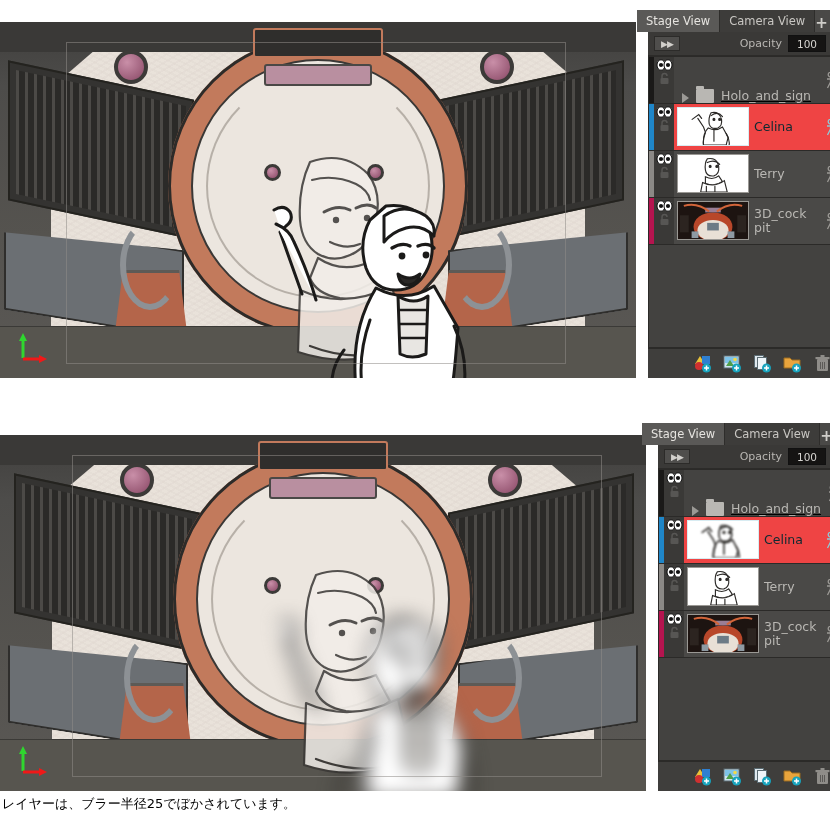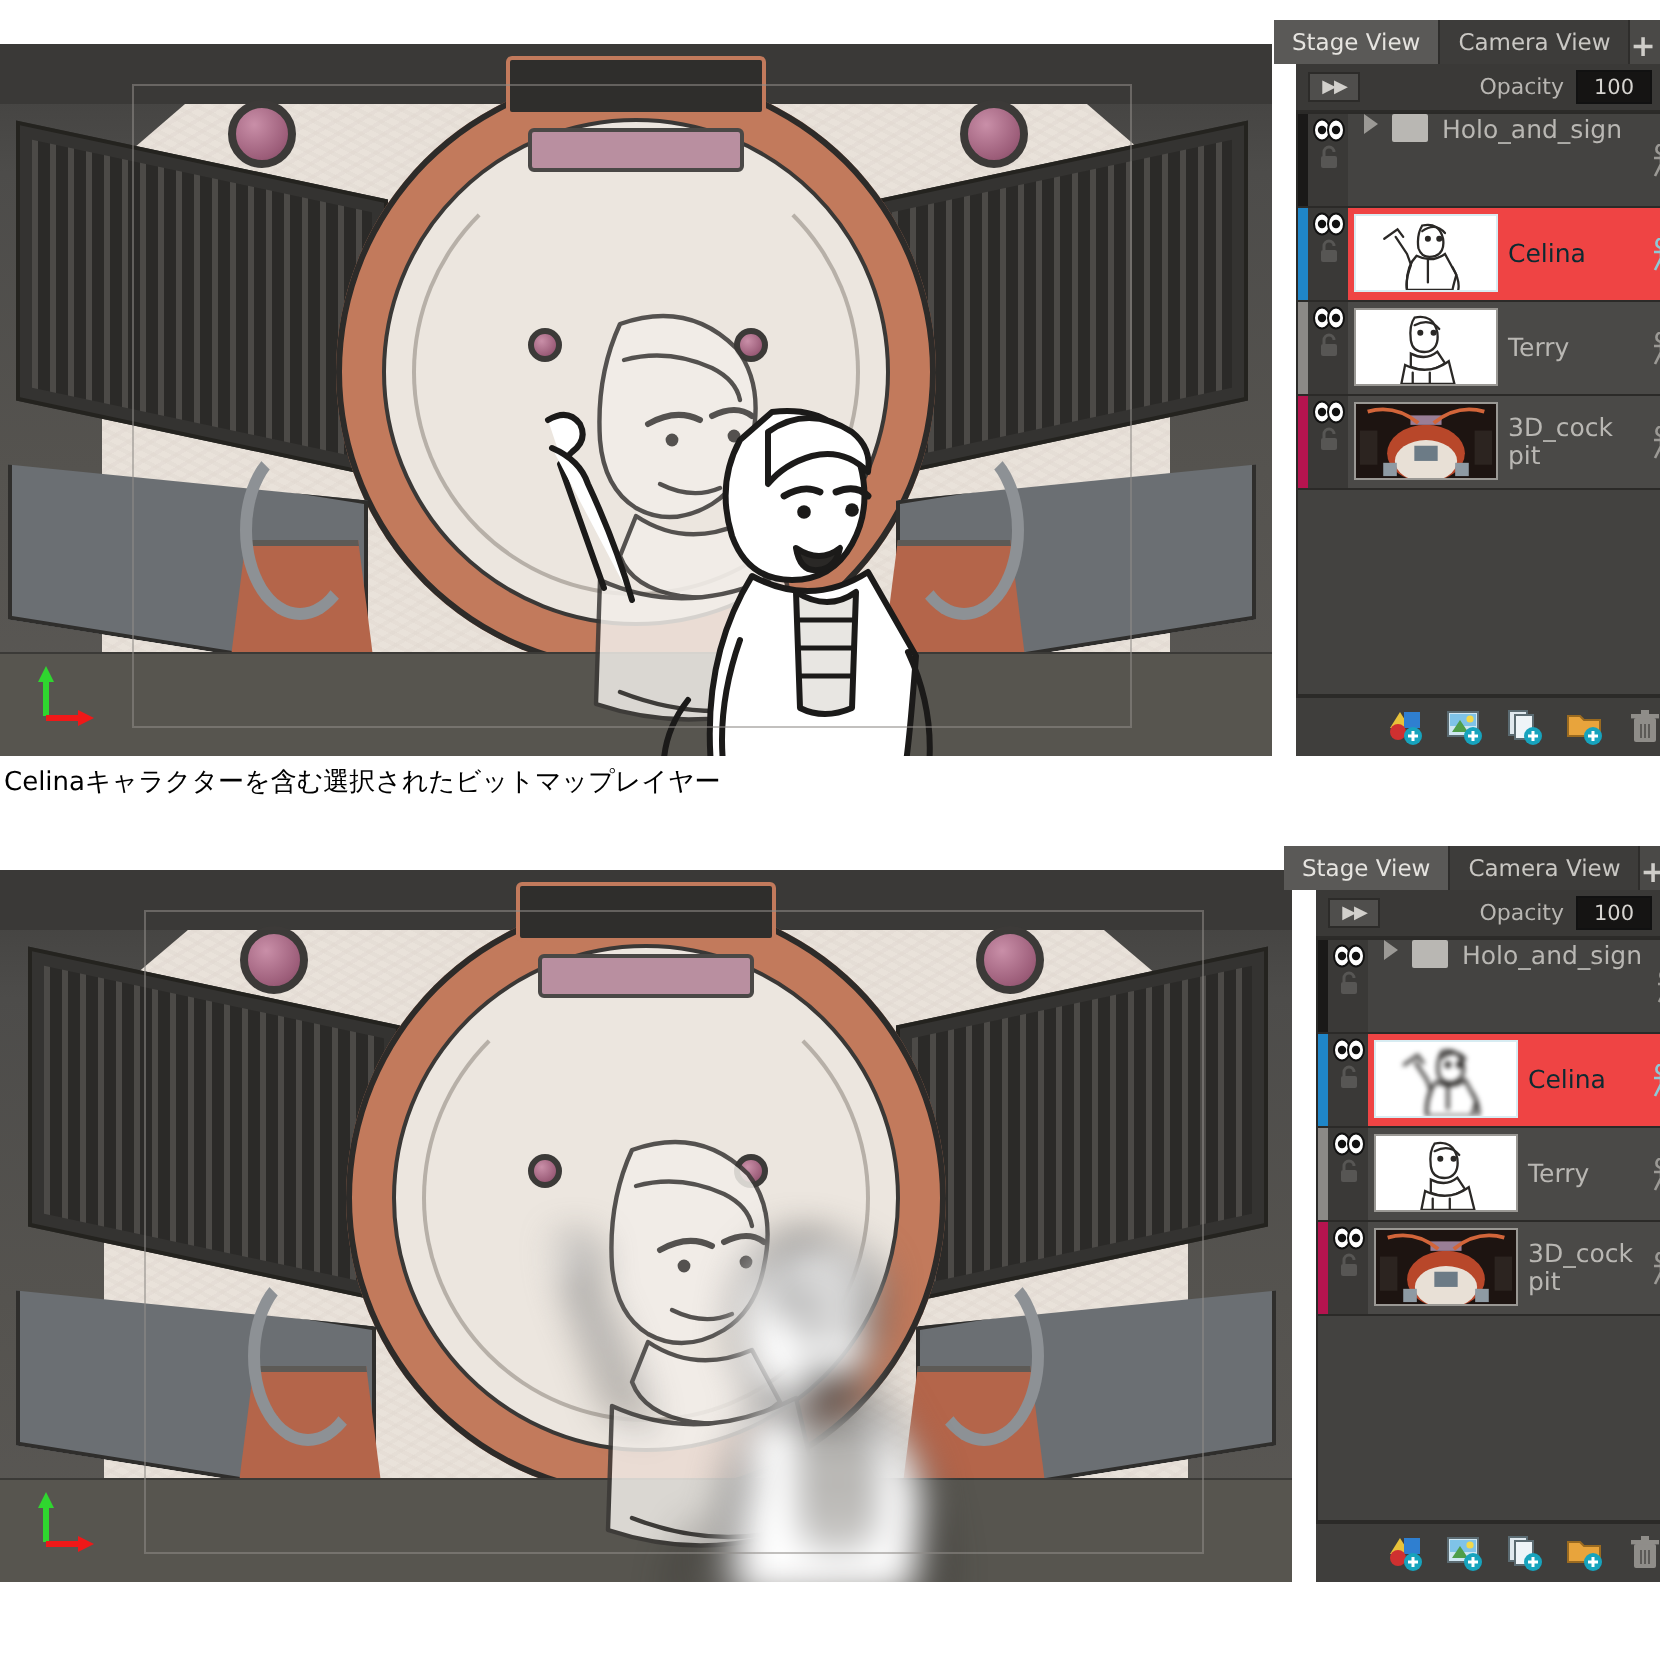--- a/index.html
+++ b/index.html
@@ -192,22 +192,22 @@
            position:relative; }
   .row.sel .thumb { border-color:#d8ecf2; }
   .thumb svg { width:100%; height:100%; display:block; }
   .thumb-cock { background:#1c1412; }
 
   .lname { flex:1; display:flex; align-items:center; padding-left:5px;
            font-size:12.5px; color:#b9b7b3; line-height:1.15; }
   .row.sel .lname { color:#0c2a31; }
   .lname.wrap { white-space:normal; word-break:break-word; }
 
-  .folder-content { flex:1; display:flex; align-items:flex-start; gap:7px;
-                    padding-left:8px; }
+  .folder-content { flex:1; display:flex; align-items:flex-end; gap:7px;
+                    padding-left:8px;text-decoration:underline; }
   .tri { width:0;height:0;border-left:7px solid #9b9995;
          border-top:5px solid transparent;border-bottom:5px solid transparent; }
   .folder-ico { width:18px; height:14px; background:#b9b7b3; border-radius:1px;
                 position:relative; }
   .folder-ico::before { content:""; position:absolute; left:0; top:-3px;
      width:8px; height:3px; background:#b9b7b3; border-radius:1px 1px 0 0; }
   .fname { font-size:12.5px; color:#b9b7b3; }
 
   .peg { width:22px; flex:0 0 22px; display:flex; align-items:center;
          justify-content:center; }
@@ -503,21 +503,20 @@
         <svg class="tbico" viewBox="0 0 19 19">
           <rect x="4" y="5" width="11" height="12" rx="1" fill="#8f8d89"></rect>
           <rect x="2.5" y="3" width="14" height="2.2" fill="#8f8d89"></rect>
           <rect x="7.5" y="1" width="4" height="2" fill="#8f8d89"></rect>
           <path d="M7.5 8 v7 M9.5 8 v7 M11.5 8 v7" stroke="#5c5a57" stroke-width="1"></path>
         </svg>
       </div>
     </div>
   </div>
 
-  <div class="caption caption-1">Celinaキャラクターを含む選択されたビットマップレイヤー</div>
 
   <div class="shot shot-2">
 
     <div class="canvas-wrap">
       <div class="scene">
         <div class="bg-dark"></div>
         <div class="hull">
           <div class="hull-tex"></div>
         </div>
         <div class="ceiling"></div>
@@ -789,14 +788,15 @@
         <svg class="tbico" viewBox="0 0 19 19">
           <rect x="4" y="5" width="11" height="12" rx="1" fill="#8f8d89"></rect>
           <rect x="2.5" y="3" width="14" height="2.2" fill="#8f8d89"></rect>
           <rect x="7.5" y="1" width="4" height="2" fill="#8f8d89"></rect>
           <path d="M7.5 8 v7 M9.5 8 v7 M11.5 8 v7" stroke="#5c5a57" stroke-width="1"></path>
         </svg>
       </div>
     </div>
   </div>
 
+  <div class="caption caption-2">レイヤーは、ブラー半径25でぼかされています。</div>
 
 </div>
 
 </body></html>

